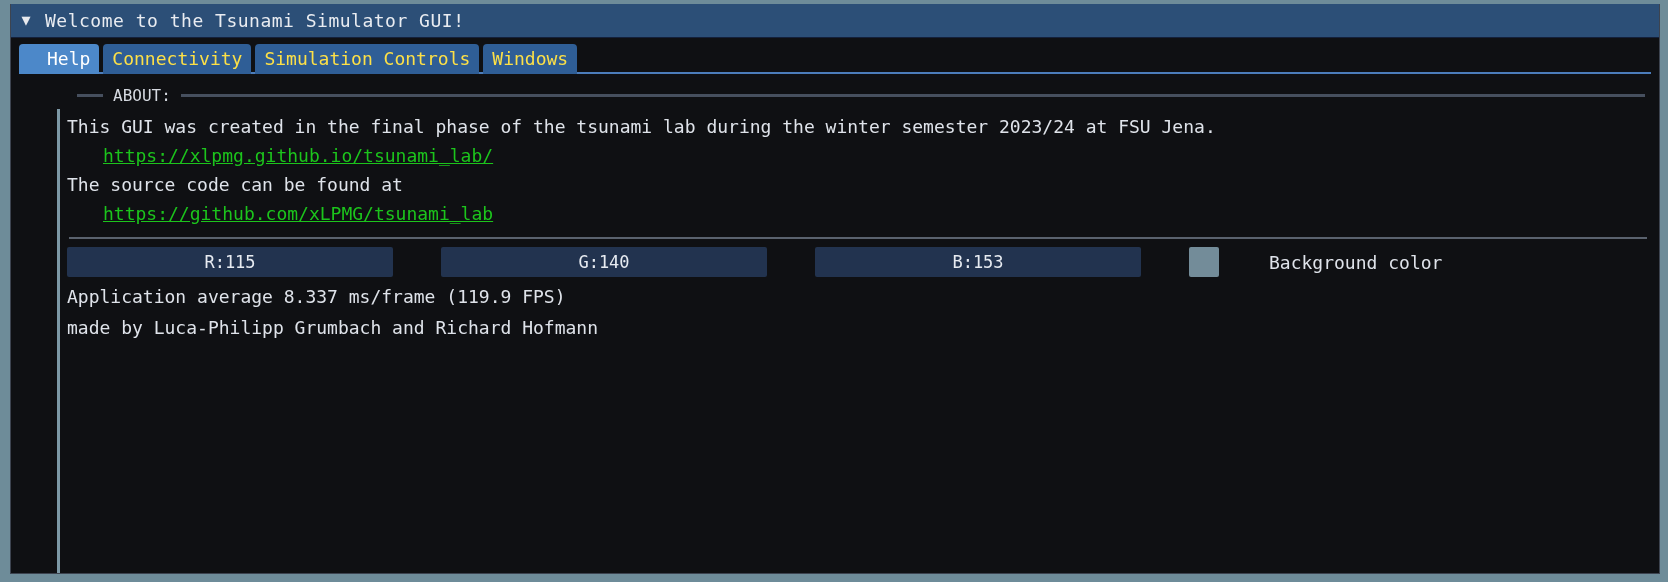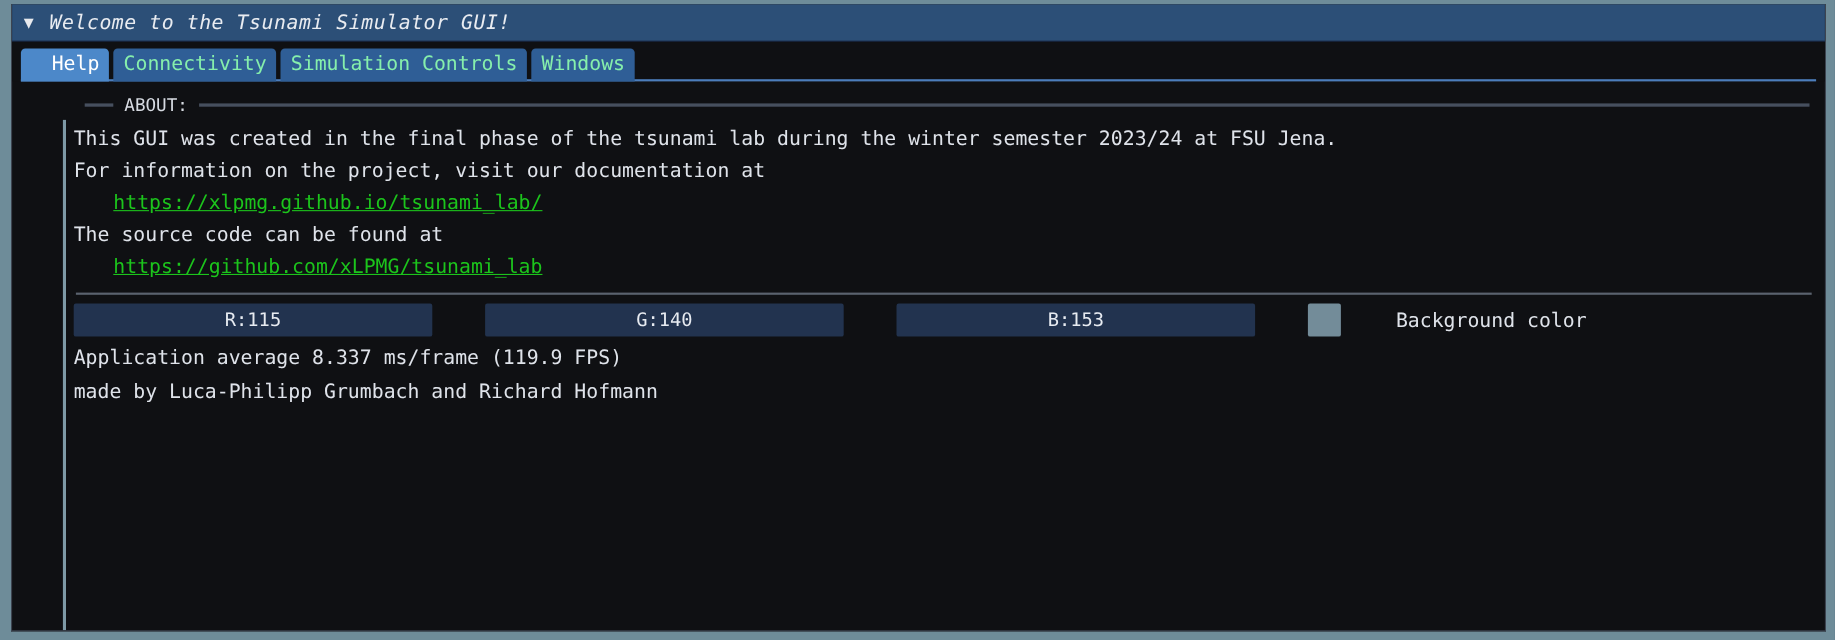--- a/index.html
+++ b/index.html
@@ -48,21 +48,20 @@
     line-height: 1;
     margin-right: 12px;
     width: 14px;
     text-align: center;
   }
   #window-title {
     color: #e9ecf1;
     font-size: 18px;
     letter-spacing: 0.5px;
     white-space: nowrap;
-    font-style: italic;
   }
 
   
   #tab-bar {
     flex: 0 0 36px;
     height: 36px;
     background: #0f1013;
     display: flex;
     align-items: flex-end;
     padding: 0 8px;
@@ -77,21 +76,21 @@
     bottom: 0;
     height: 2px;
     background: #4c7dbb;
   }
   .tab {
     height: 30px;
     line-height: 30px;
     padding: 0 9px;
     margin-right: 4px;
     background: #2f5e96;
-    color: #86efac;
+    color: #fde047;
     font-size: 18px;
     white-space: nowrap;
     border-radius: 4px 4px 0 0;
     position: relative;
     z-index: 2;
   }
   .tab.active {
     background: #4c88c9;
     color: #ffffff;
     padding-left: 28px;
@@ -229,21 +228,20 @@
   <div id="content">
     <div id="left-edge"></div>
 
     <div class="section-header">
       <span class="sep-short"></span>
       <span class="section-title">ABOUT:</span>
       <span class="sep-long"></span>
     </div>
 
     <div class="text-line">This GUI was created in the final phase of the tsunami lab during the winter semester 2023/24 at FSU Jena.</div>
-    <div class="text-line">For information on the project, visit our documentation at</div>
     <div class="link-line">https://xlpmg.github.io/tsunami_lab/</div>
     <div class="text-line">The source code can be found at</div>
     <div class="link-line">https://github.com/xLPMG/tsunami_lab</div>
 
     <div class="hr"></div>
 
     <div id="color-row">
       <div class="slider">R:115</div>
       <div class="slider">G:140</div>
       <div class="slider">B:153</div>

